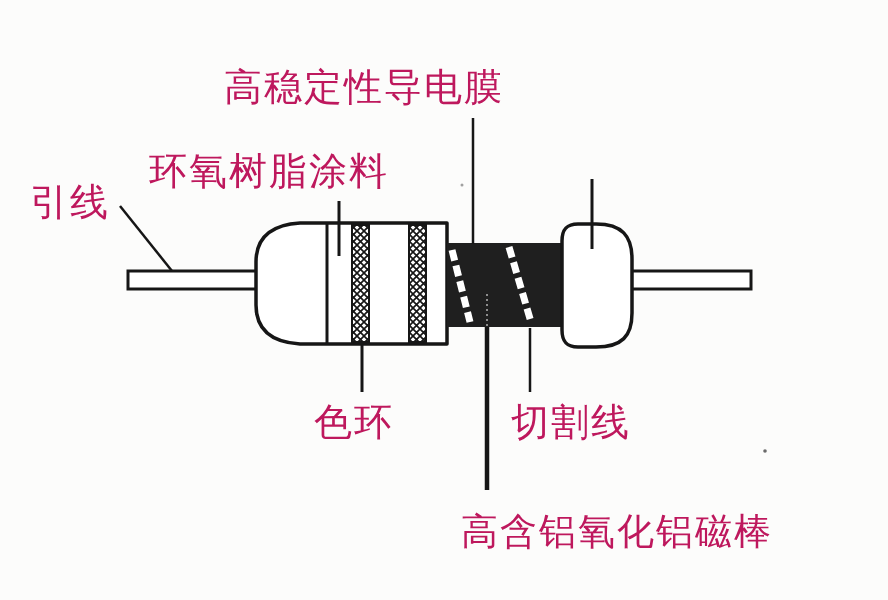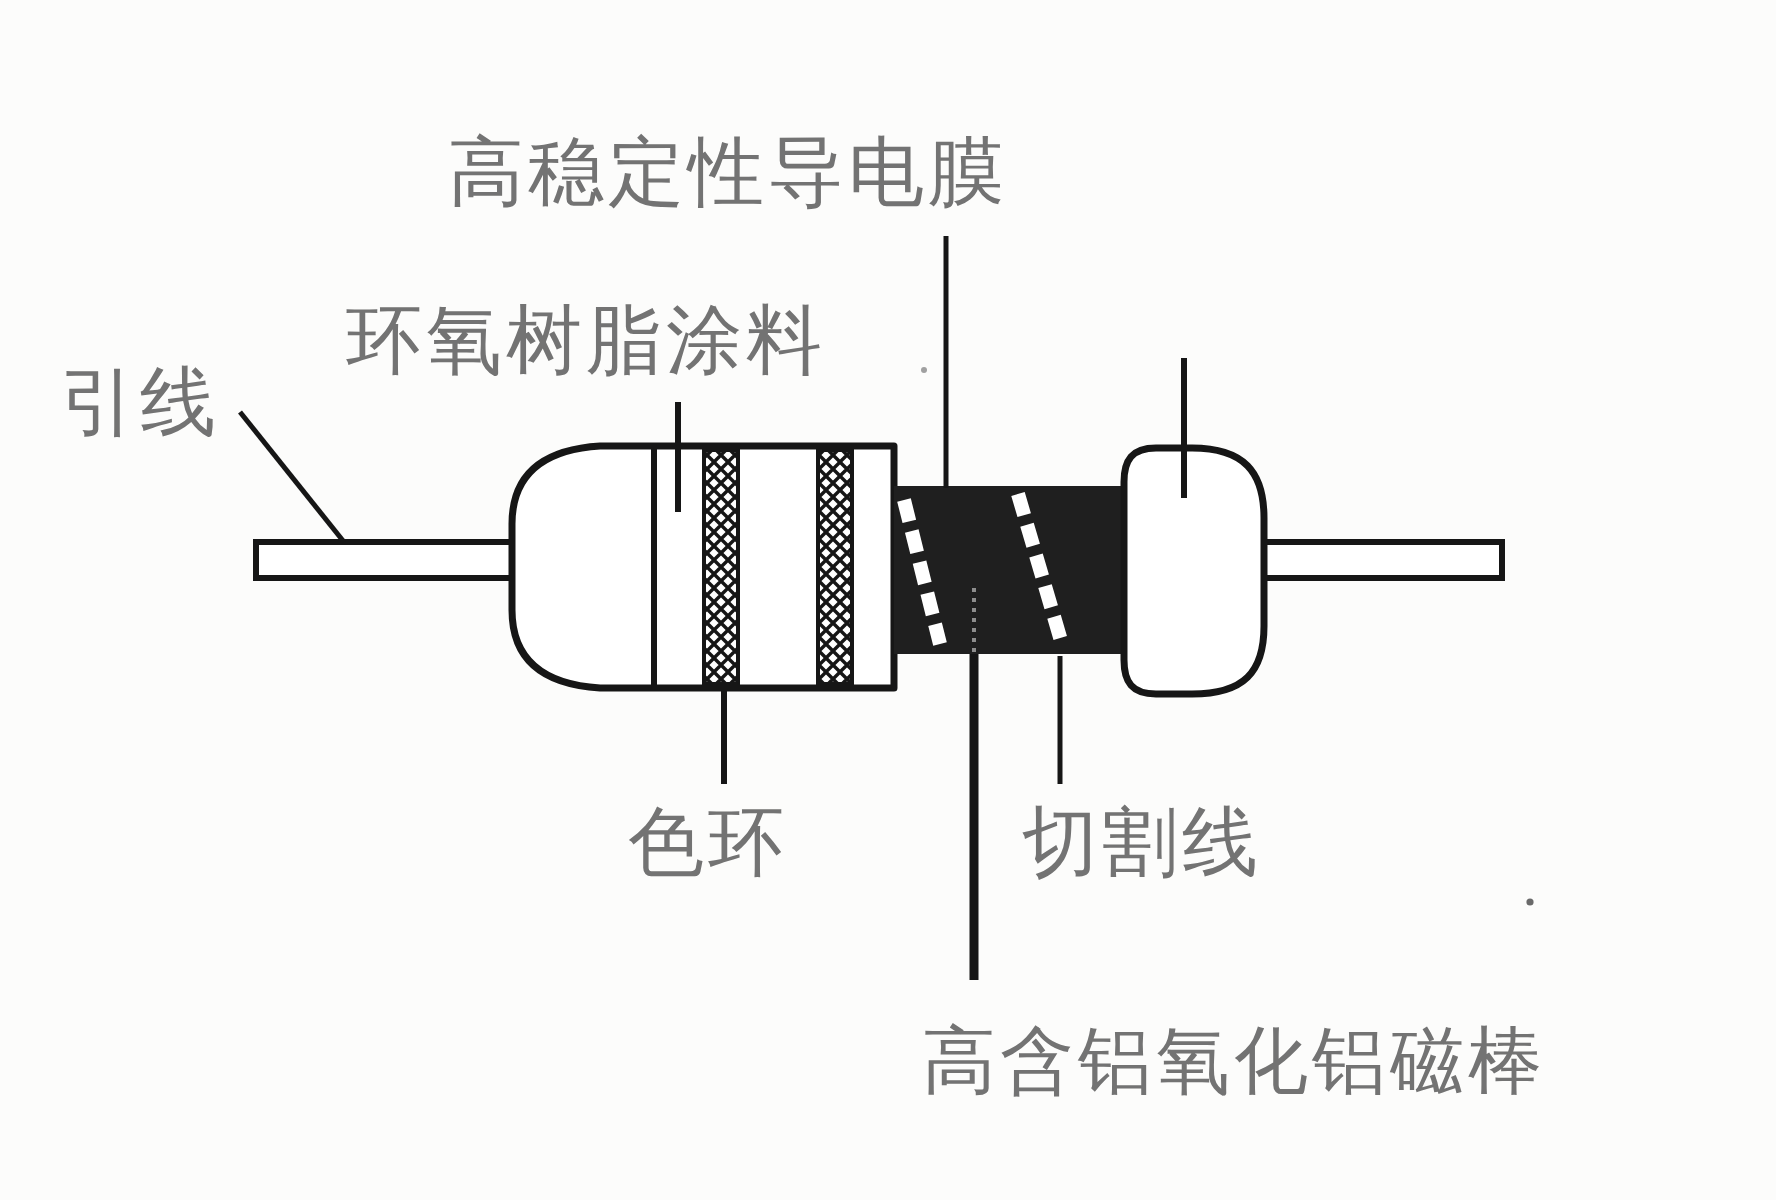--- a/index.html
+++ b/index.html
@@ -17,29 +17,29 @@
   }
   .diagram-svg {
     position: absolute;
     left: 0;
     top: 0;
     width: 888px;
     height: 600px;
   }
   .label {
     position: absolute;
-    color: #737373;
+    color: #be185d;
     font-size: 38px;
     line-height: 1.05;
     letter-spacing: 2px;
     white-space: nowrap;
     font-weight: 500;
   }
   .label-lead        { left: 30px;  top: 183px; }
-  .label-epoxy       { left: 149px; top: 152px; margin-left: 24px; }
+  .label-epoxy       { left: 149px; top: 152px; }
   .label-film        { left: 224px; top: 68px;  }
   .label-cap         { left: 544px; top: 130px; }
   .label-color-ring  { left: 314px; top: 403px; }
   .label-cutting     { left: 511px; top: 403px; }
   .label-rod         { left: 426px; top: 513px; font-size: 37px; margin-left: 35px; }
 </style>
 </head>
 <body>
 
 <div class="canvas">

